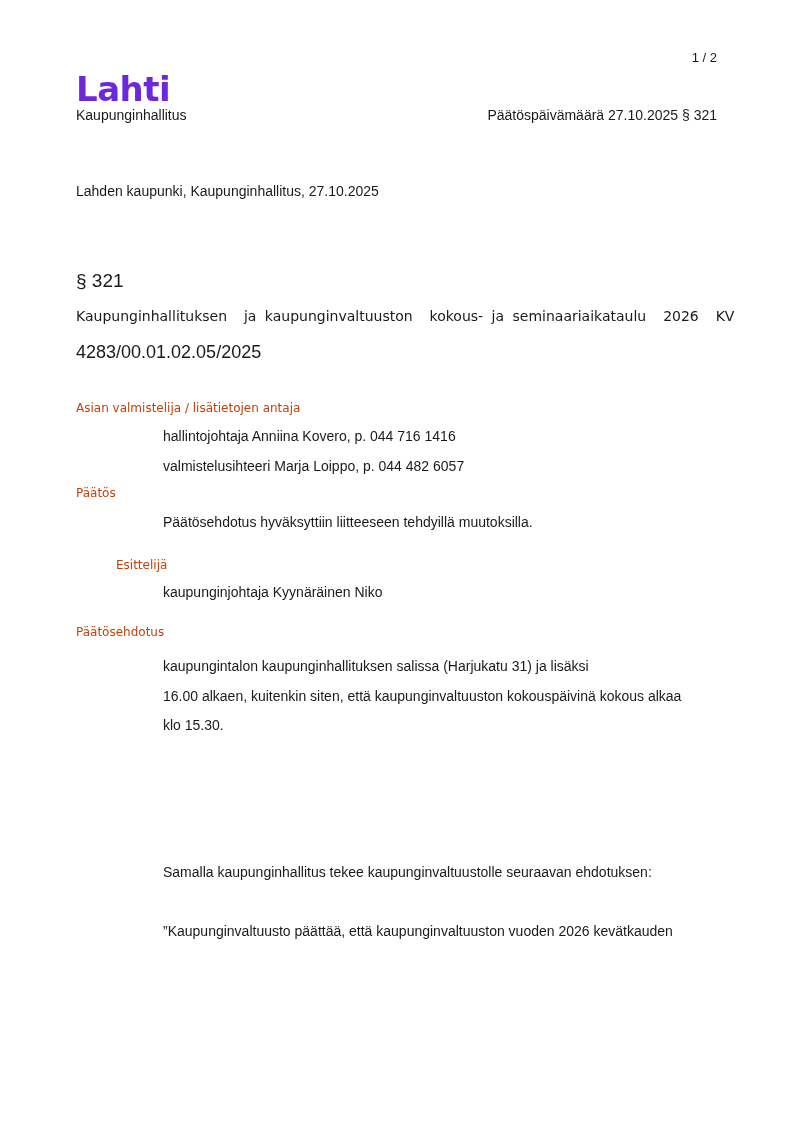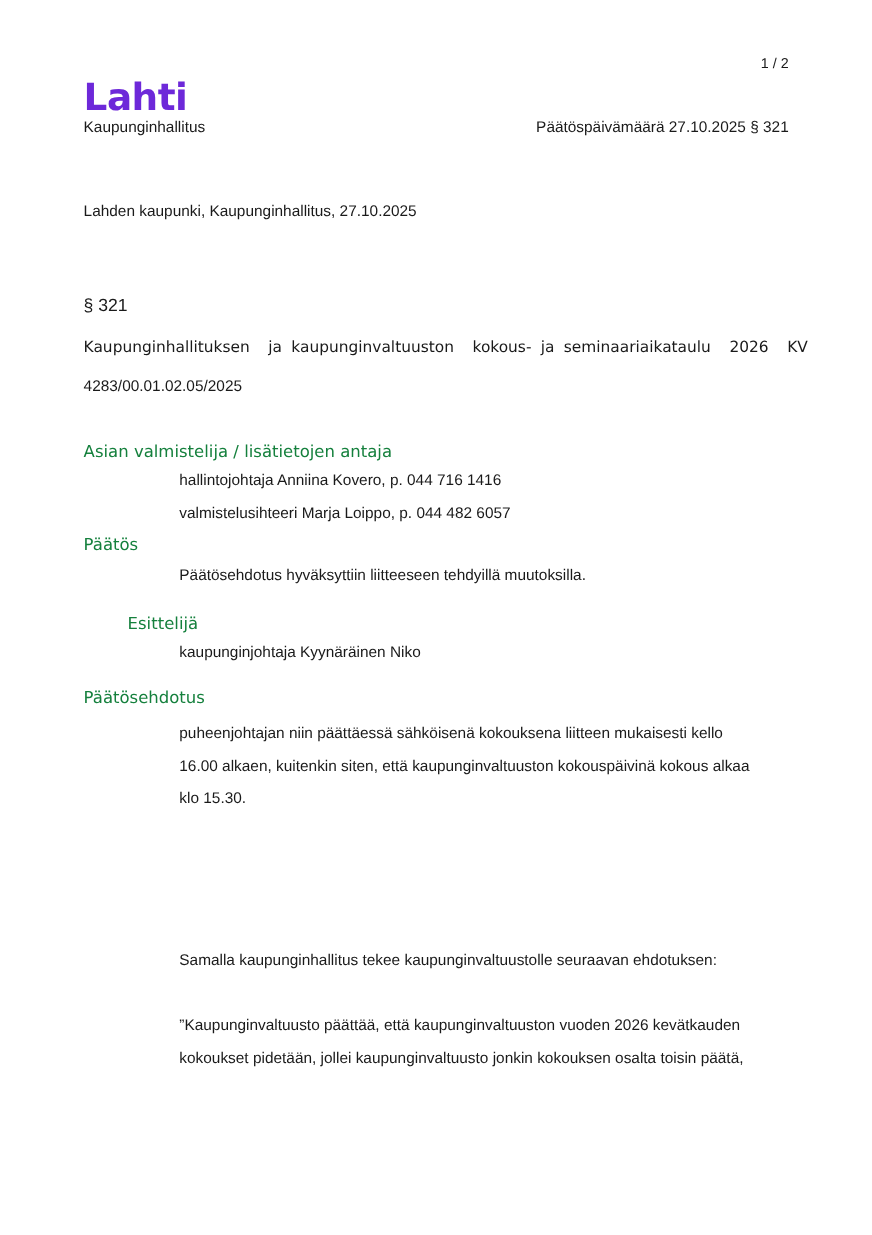--- a/index.html
+++ b/index.html
@@ -24,33 +24,33 @@
       font-size: 34px;
       letter-spacing: -0.5px;
       color: #6d28d9;
       line-height: 40px;
       margin-top: 25px;
     }
     .page-num { right: 76px; top: 50px; font-size: 13px; margin-left: 43px; }
     .header-left { left: 76px; top: 107px; font-size: 14px; }
     .header-right { right: 76px; top: 107px; font-size: 14px; }
     .meta-line { left: 76px; top: 183px; font-size: 14px; }
-    .section-num { left: 76px; top: 270px; font-size: 16px; }
+    .section-num { left: 76px; top: 270px; font-size: 19px; }
     .title-line1 {
       left: 76px; top: 308px; font-size: 14.5px;
       font-family: "DejaVu Sans", sans-serif;
       font-size: 14px; word-spacing: 4px;
     }
-    .title-line2 { left: 76px; top: 342px; font-size: 14px; }
+    .title-line2 { left: 76px; top: 342px; font-size: 18px; }
 
     .heading {
       left: 76px;
       font-family: "DejaVu Sans", sans-serif;
-      font-size: 15px;
-      color: #15803d;
+      font-size: 12px;
+      color: #c2410c;
     }
     .indent {
       left: 163px;
       font-size: 14px;
     }
     .body-para {
       position: absolute;
       left: 163px;
       width: 560px;
       font-size: 14px;
@@ -79,25 +79,24 @@
 
 <div class="abs heading" style="top:486px;">Päätös</div>
 <div class="abs indent" style="top:514px;">Päätösehdotus hyväksyttiin liitteeseen tehdyillä muutoksilla.</div>
 
 <div class="abs heading" style="top:558px;margin-left:40px;">Esittelijä</div>
 <div class="abs indent" style="top:584px;">kaupunginjohtaja Kyynäräinen Niko</div>
 
 <div class="abs heading" style="top:625px;">Päätösehdotus</div>
 
 <div class="body-para" style="top:652px;">
-  <span>puheenjohtajan niin päättäessä sähköisenä kokouksena liitteen mukaisesti kello</span>
+  <span>kaupungintalon kaupunginhallituksen salissa (Harjukatu 31) ja lisäksi</span>
   <span>16.00 alkaen, kuitenkin siten, että kaupunginvaltuuston kokouspäivinä kokous alkaa</span>
   <span>klo 15.30.</span>
 </div>
 
 <div class="body-para" style="top:858px;">
   <span>Samalla kaupunginhallitus tekee kaupunginvaltuustolle seuraavan ehdotuksen:</span>
 </div>
 
 <div class="body-para" style="top:917px;">
   <span>”Kaupunginvaltuusto päättää, että kaupunginvaltuuston vuoden 2026 kevätkauden</span>
-  <span>kokoukset pidetään, jollei kaupunginvaltuusto jonkin kokouksen osalta toisin päätä,</span>
 </div>
 
 </body></html>

